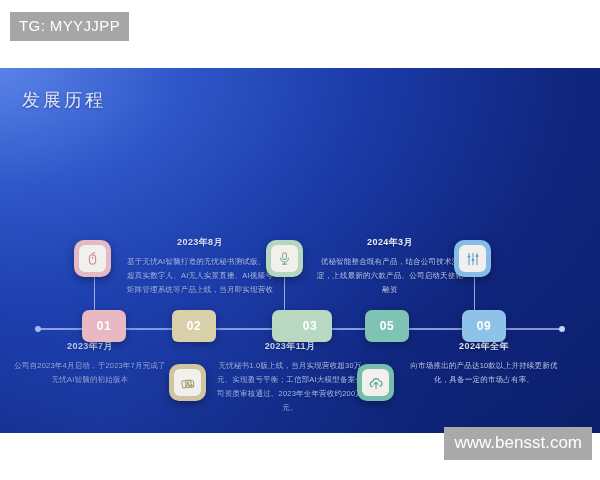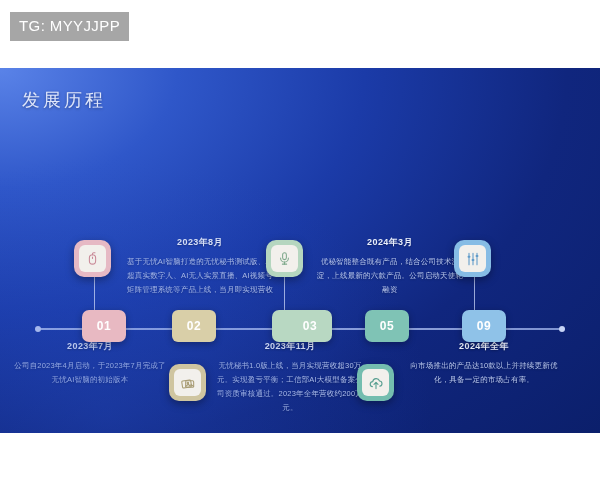--- a/index.html
+++ b/index.html
@@ -206,14 +206,15 @@
         </div>
         <div class="badge" style="left: 462px; background: rgb(143, 194, 232);">09</div>
         <div class="blk" style="left: 408px; top: 272px; width: 152px;">
           <div class="date">2024年全年</div>
           <div class="desc">向市场推出的产品达10款以上并持续更新优化，具备一定的市场占有率。</div>
         </div>
       </div>
 
   </div>
 
+  <div class="site-watermark">www.bensst.com</div>
 
 </div>
 
 </body></html>

